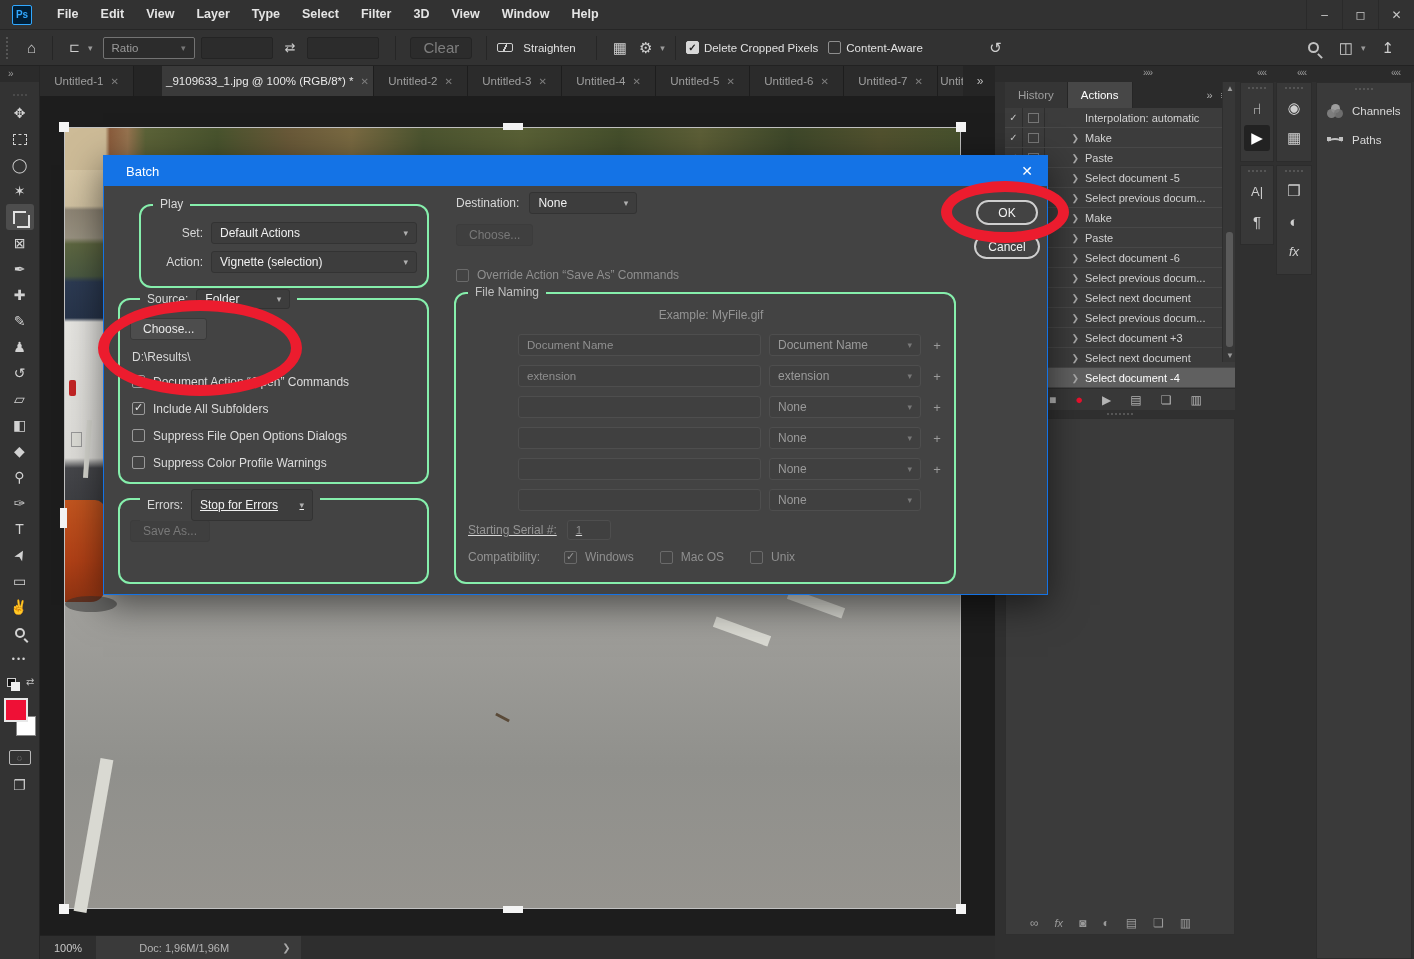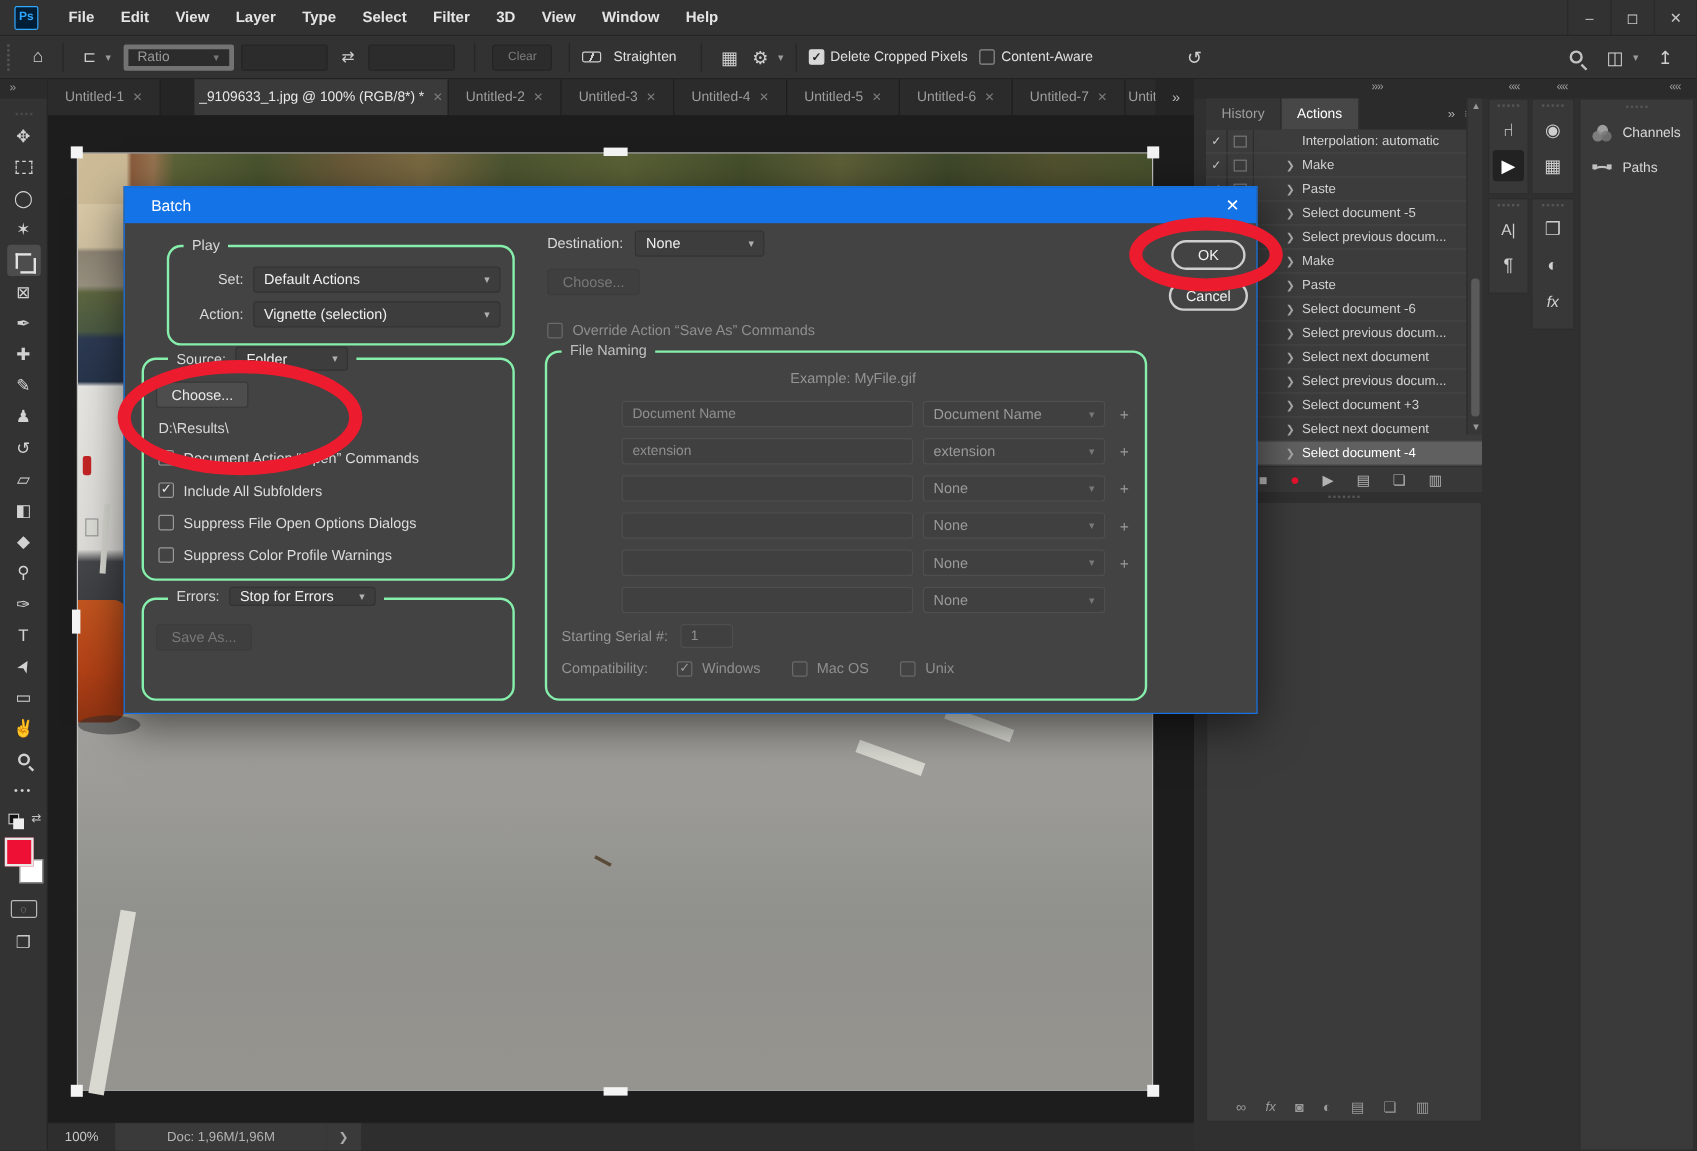--- a/index.html
+++ b/index.html
@@ -22,25 +22,25 @@
   .winbtn { width:36px; height:100%; display:flex; align-items:center; justify-content:center; color:#c8c8c8;
     font-size:12px; border-left:1px solid #2a2a2a; }
 
   
   .optionsbar { position:absolute; left:0; top:30px; width:1414px; height:36px; background:#323232;
     border-bottom:1px solid #222; display:flex; align-items:center; padding-left:6px; }
   .ob-grip { width:5px; height:22px; border-left:2px dotted #555; margin-right:10px; }
   .ob-sep { width:1px; height:24px; background:#262626; margin:0 10px; }
   .ob-ico { color:#cfcfcf; font-size:15px; padding:0 6px; }
   .ob-chev { color:#9a9a9a; font-size:9px; margin-left:2px; }
-  .ob-select { height:22px; background:#2c2c2c; border:4px solid #737373; border-radius:2px;
+  .ob-select { height:22px; background:#2c2c2c; border:1px solid #737373; border-radius:2px;
     color:#9a9a9a; font-size:11.5px; display:flex; align-items:center; padding:0 8px;justify-content:flex-end; }
   .ob-input { width:72px; height:22px; background:#2c2c2c; border:1px solid #242424; border-radius:2px; margin:0 6px; }
   .ob-btn { height:22px; padding:0 12px; background:#2c2c2c; border:1px solid #242424; border-radius:3px;
-    color:#7e7e7e; font-size:10px; display:flex; align-items:center; margin:0 4px; }
+    color:#7e7e7e; font-size:15px; display:flex; align-items:center; margin:0 4px; }
   .ob-lbl { color:#e0e0e0; font-size:11.5px; margin:0 10px 0 5px; }
   .cbx { width:13px; height:13px; border:1px solid #8e8e8e; border-radius:2px; background:transparent;
     display:inline-flex; align-items:center; justify-content:center; position:relative; flex:none; }
   .cbx.checked { background:#d8d8d8; border-color:#d8d8d8; }
   .cbx.checked::after { content:"✓"; color:#222; font-size:10px; font-weight:bold; }
   .straight-ico { width:16px; height:9px; border:1px solid #cfcfcf; border-radius:2px; margin-right:5px;
     background:linear-gradient(115deg, transparent 46%, #cfcfcf 46%, #cfcfcf 56%, transparent 56%); }
   .mag { width:11px; height:11px; border:2px solid #c2c2c2; border-radius:50%; position:relative; display:inline-block; }
   .mag::after { content:""; position:absolute; width:2px; height:6px; background:#c2c2c2; left:9px; top:9px; transform:rotate(-45deg); }
 
@@ -679,21 +679,21 @@
           <div class="ckrow">
             <span class="dcb"></span>
             <span class="cklbl">Suppress Color Profile Warnings</span>
           </div>
         </div>
     </div>
 
     <div class="fs" style="left:14px; top:342px; width:311px; height:86px;">
       <div class="fs-legend" style="left:20px; top:-11px;">
         <span>Errors:</span>
-        <div class="dd" style="width:122px; height:16px;">
+        <div class="dd" style="width:122px; height:32px;text-decoration:underline;">
           <span>Stop for Errors</span>
             <span class="dchev">▾</span>
         </div>
       </div>
       <div class="btn dis" style="margin:20px 0 0 10px;">Save As...</div>
     </div>
 
     <div class="frow abs" style="left:352px; top:36px;">
       <span class="dlbl">Destination:</span>
       <div class="dd" style="width:108px; margin-left:10px;">
@@ -754,21 +754,21 @@
           </div>
           <div class="fnrow noplus">
             <span class="fnfield"></span>
             <div class="dd dis" style="width:152px;">
               <span>None</span>
               <span class="dchev">▾</span>
             </div>
             <span class="plus">+</span>
           </div>
         </div>
-      <div class="frow" style="margin:6px 0 0 12px;">
+      <div class="frow" style="margin:6px 0 0 12px;text-decoration:underline;">
         <span class="dlbl dim">Starting Serial #:</span>
         <span class="fnfield" style="width:44px; height:20px; margin-left:10px;">1</span>
       </div>
       <div class="frow" style="margin:10px 0 0 12px; gap:24px;">
         <span class="dlbl dim">Compatibility:</span>
         <span style="display:flex; gap:26px;">
 
         <span class="frow">
               <span class="dcb checked dis"></span>
               <span class="cklbl dim">Windows</span>

